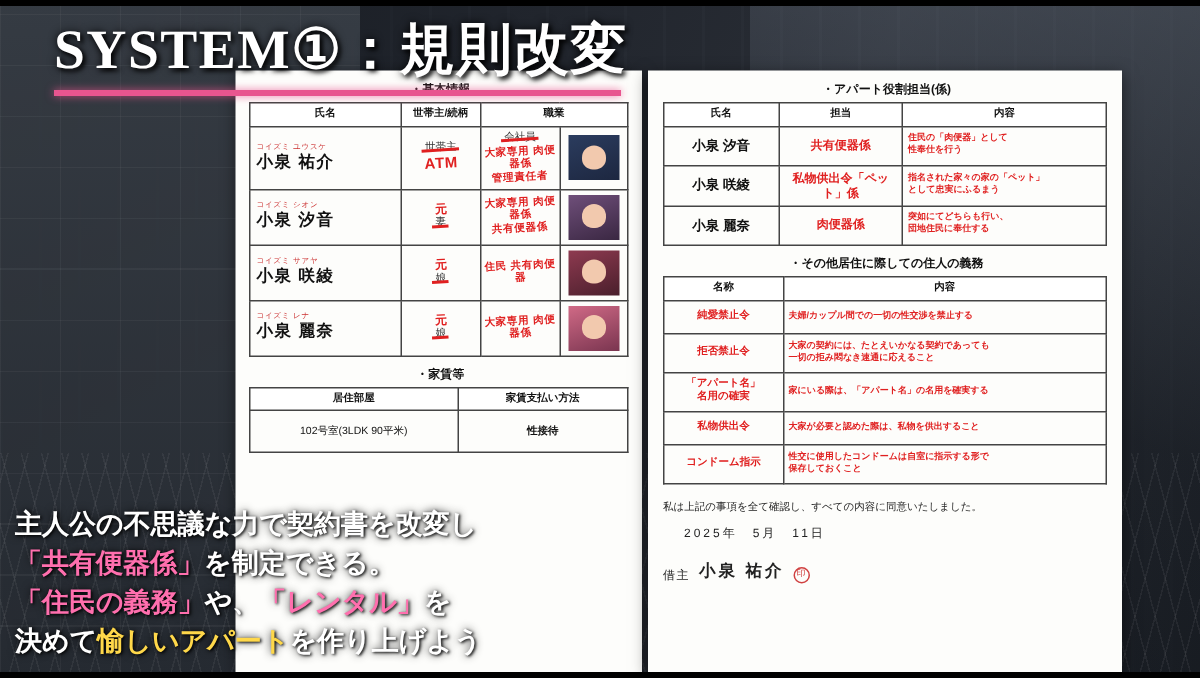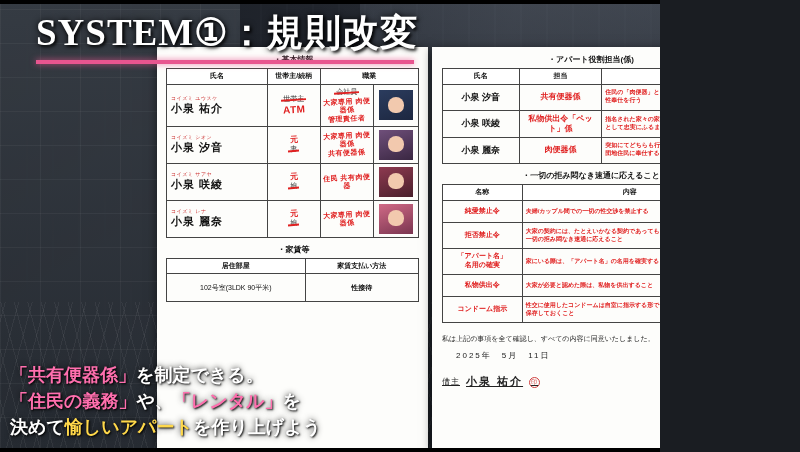--- a/index.html
+++ b/index.html
@@ -4,21 +4,21 @@
 <style>
   * { box-sizing: border-box; margin: 0; padding: 0; }
   html, body {
     width: 800px; height: 452px;
     font-family: "Liberation Sans", sans-serif;
     background: #1a1d22;
     overflow: hidden;
   }
   #stage {
     position: relative;
-    width: 660px; height: 452px;
+    width: 800px; height: 452px;
     overflow: hidden;
     background:
       linear-gradient(115deg, rgba(20,24,30,.92) 0%, rgba(30,34,42,.82) 35%, rgba(40,44,52,.75) 60%, rgba(22,26,32,.92) 100%),
       repeating-linear-gradient(90deg, #3a4048 0px, #3a4048 2px, #2c3138 2px, #2c3138 26px),
       repeating-linear-gradient(0deg, #353b43 0px, #353b43 2px, #272c33 2px, #272c33 22px),
       #2b3037;
   }
   
   .bg-building {
     position: absolute; left: 0; top: 0; width: 240px; height: 452px;
@@ -151,21 +151,21 @@
   #tbl-roles td, #tbl-roles th { font-size: 7px; }
   #tbl-roles td.role { color: #e02020; font-weight: bold; font-size: 8px; }
   #tbl-roles td.detail { color: #e02020; font-weight: bold; font-size: 6px; text-align: left; padding: 2px 3px; line-height: 1.3; }
   #tbl-duties td.dname { color: #e02020; font-weight: bold; font-size: 7px; }
   #tbl-duties td.ddesc { color: #e02020; font-weight: bold; font-size: 6px; text-align: left; padding: 2px 3px; line-height: 1.35; }
 
   .rent-note { text-align: center; color: #e02020; font-weight: bold; font-size: 9px; }
 
   .agree-text { margin-top: 12px; font-size: 7px; color: #222; }
   .date-line { margin-top: 8px; font-size: 8px; color: #222; letter-spacing: 2px; padding-left: 14px; }
-  .signer-line { margin-top: 14px; font-size: 8px; color: #222; letter-spacing: 1px; display: flex; align-items: center; gap: 6px; text-decoration: underline; }
+  .signer-line { margin-top: 14px; font-size: 8px; color: #222; letter-spacing: 1px; display: flex; align-items: flex-end; gap: 6px; }
   .signer-name { font-size: 11px; font-weight: bold; letter-spacing: 2px; }
   .seal {
     display: inline-block; width: 11px; height: 11px; border-radius: 50%;
     border: 1.2px solid #d04040; color: #d04040; font-size: 6px;
     line-height: 9px; text-align: center;
   }
 
   
   .caption {
     position: absolute; left: 10px; bottom: 12px; z-index: 45;
@@ -367,21 +367,21 @@
         </tr>
         <tr>
           <td style="height:26px;font-size:9px;font-weight:bold">小泉 麗奈</td>
           <td class="role">肉便器係</td>
           <td class="detail" style="white-space:pre-line">突如にてどちらも行い、
 団地住民に奉仕する</td>
         </tr>
       </tbody>
     </table>
 
-    <div class="sec-title gap">・一切の拒み悶なき速通に応えること</div>
+    <div class="sec-title gap">・その他居住に際しての住人の義務</div>
 
     <table class="doc" id="tbl-duties">
       <colgroup>
           <col style="width:27%">
           <col style="width:73%">
         </colgroup>
       <thead>
         <tr>
           <th>名称</th>
           <th>内容</th>
@@ -417,20 +417,21 @@
     <div class="agree-text">私は上記の事項を全て確認し、すべての内容に同意いたしました。</div>
     <div class="date-line">2025年　5月　11日</div>
     <div class="signer-line">
       <span>借主</span>
       <span class="signer-name">小泉 祐介</span>
       <span class="seal">印</span>
     </div>
   </div>
 
   <div class="caption">
+    <div class="line">主人公の不思議な力で契約書を改変し</div>
     <div class="line">
       <span class="hl-pink">「共有便器係」</span><span>を制定できる。</span>
     </div>
     <div class="line">
       <span class="hl-pink">「住民の義務」</span><span>や、</span><span class="hl-pink">「レンタル」</span><span>を</span>
     </div>
     <div class="line">
       <span>決めて</span><span class="hl-yellow">愉しいアパート</span><span>を作り上げよう</span>
     </div>
   </div>

